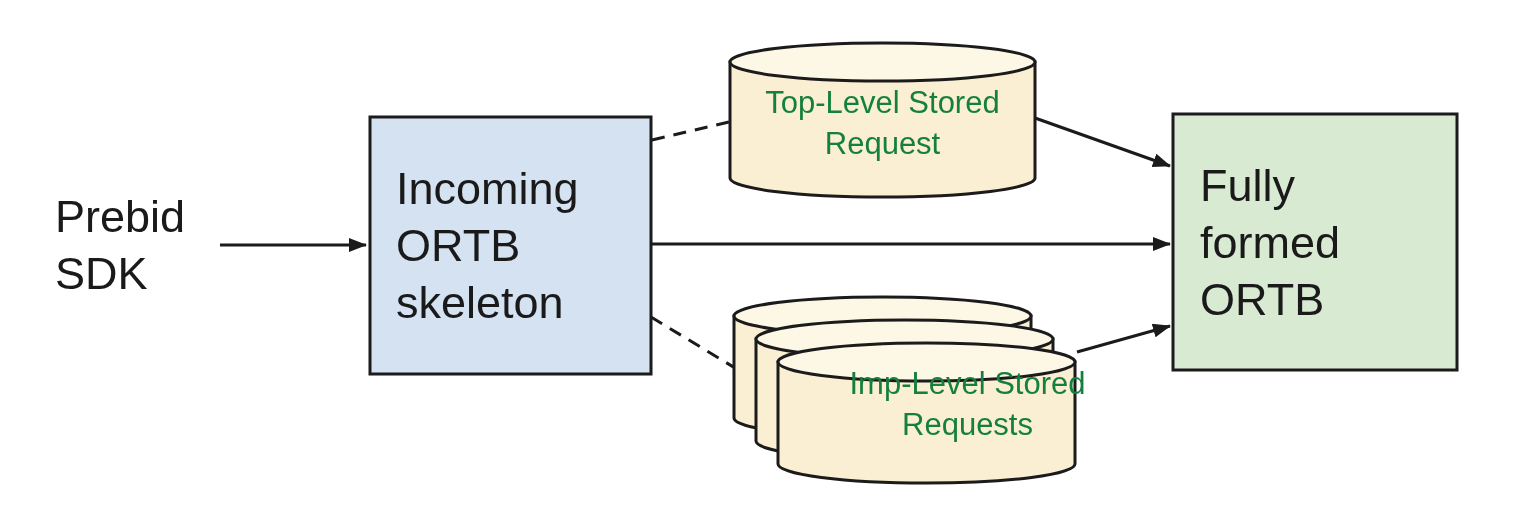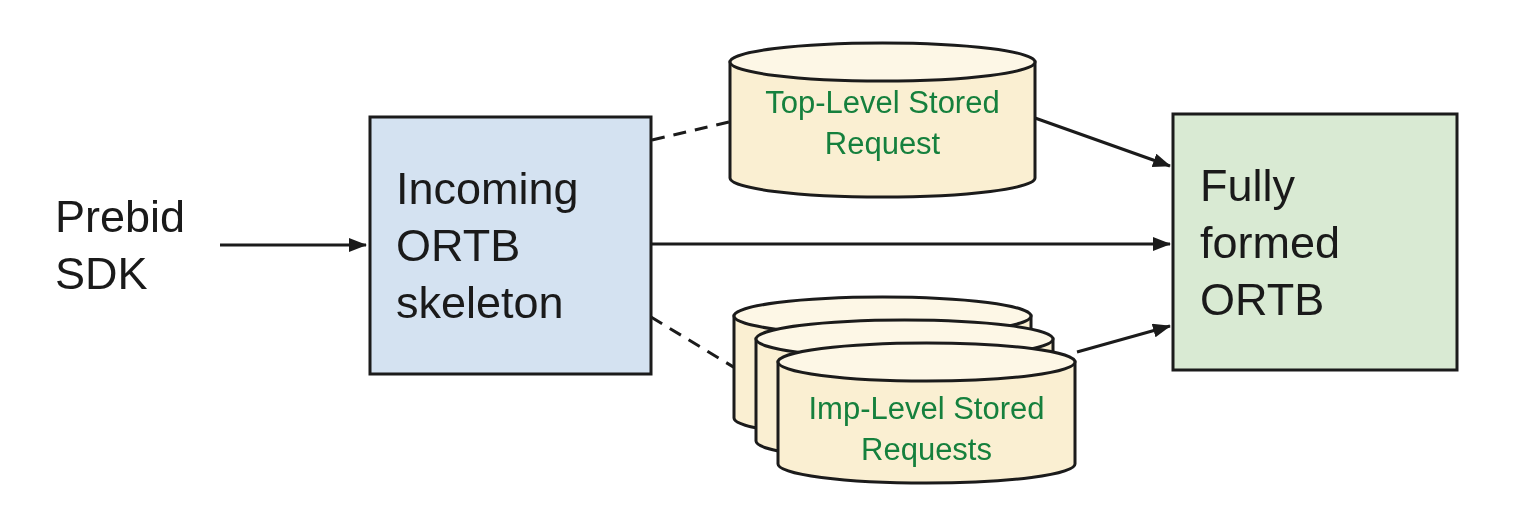--- a/index.html
+++ b/index.html
@@ -36,21 +36,21 @@
   .cyl-label {
     font-size: 31px;
     line-height: 41px;
     text-align: center;
     color: #15803d;
   }
   #prebid-label { left: 55px; top: 188px; }
   #incoming-label { left: 370px; top: 117px; width: 249px; height: 257px; padding-left: 26px; border-radius: 23px; }
   #fully-label { left: 1173px; top: 114px; width: 264px; height: 256px; padding-left: 27px; }
   #top-cyl-label { left: 730px; top: 82px; width: 305px; }
-  #imp-cyl-label { left: 778px; top: 388px; width: 297px; }
+  #imp-cyl-label { left: 778px; top: 363px; width: 297px; padding-left: 41px; }
 </style>
 </head>
 <body>
 
 <div id="canvas">
 
   <svg id="gfx" width="1532" height="514" viewBox="0 0 1532 514">
     <defs>
       <marker id="arrowhead" markerUnits="userSpaceOnUse" markerWidth="20" markerHeight="16" refX="17" refY="7" orient="auto">
         <path d="M0,0 L18,7 L0,14 Z"></path>

